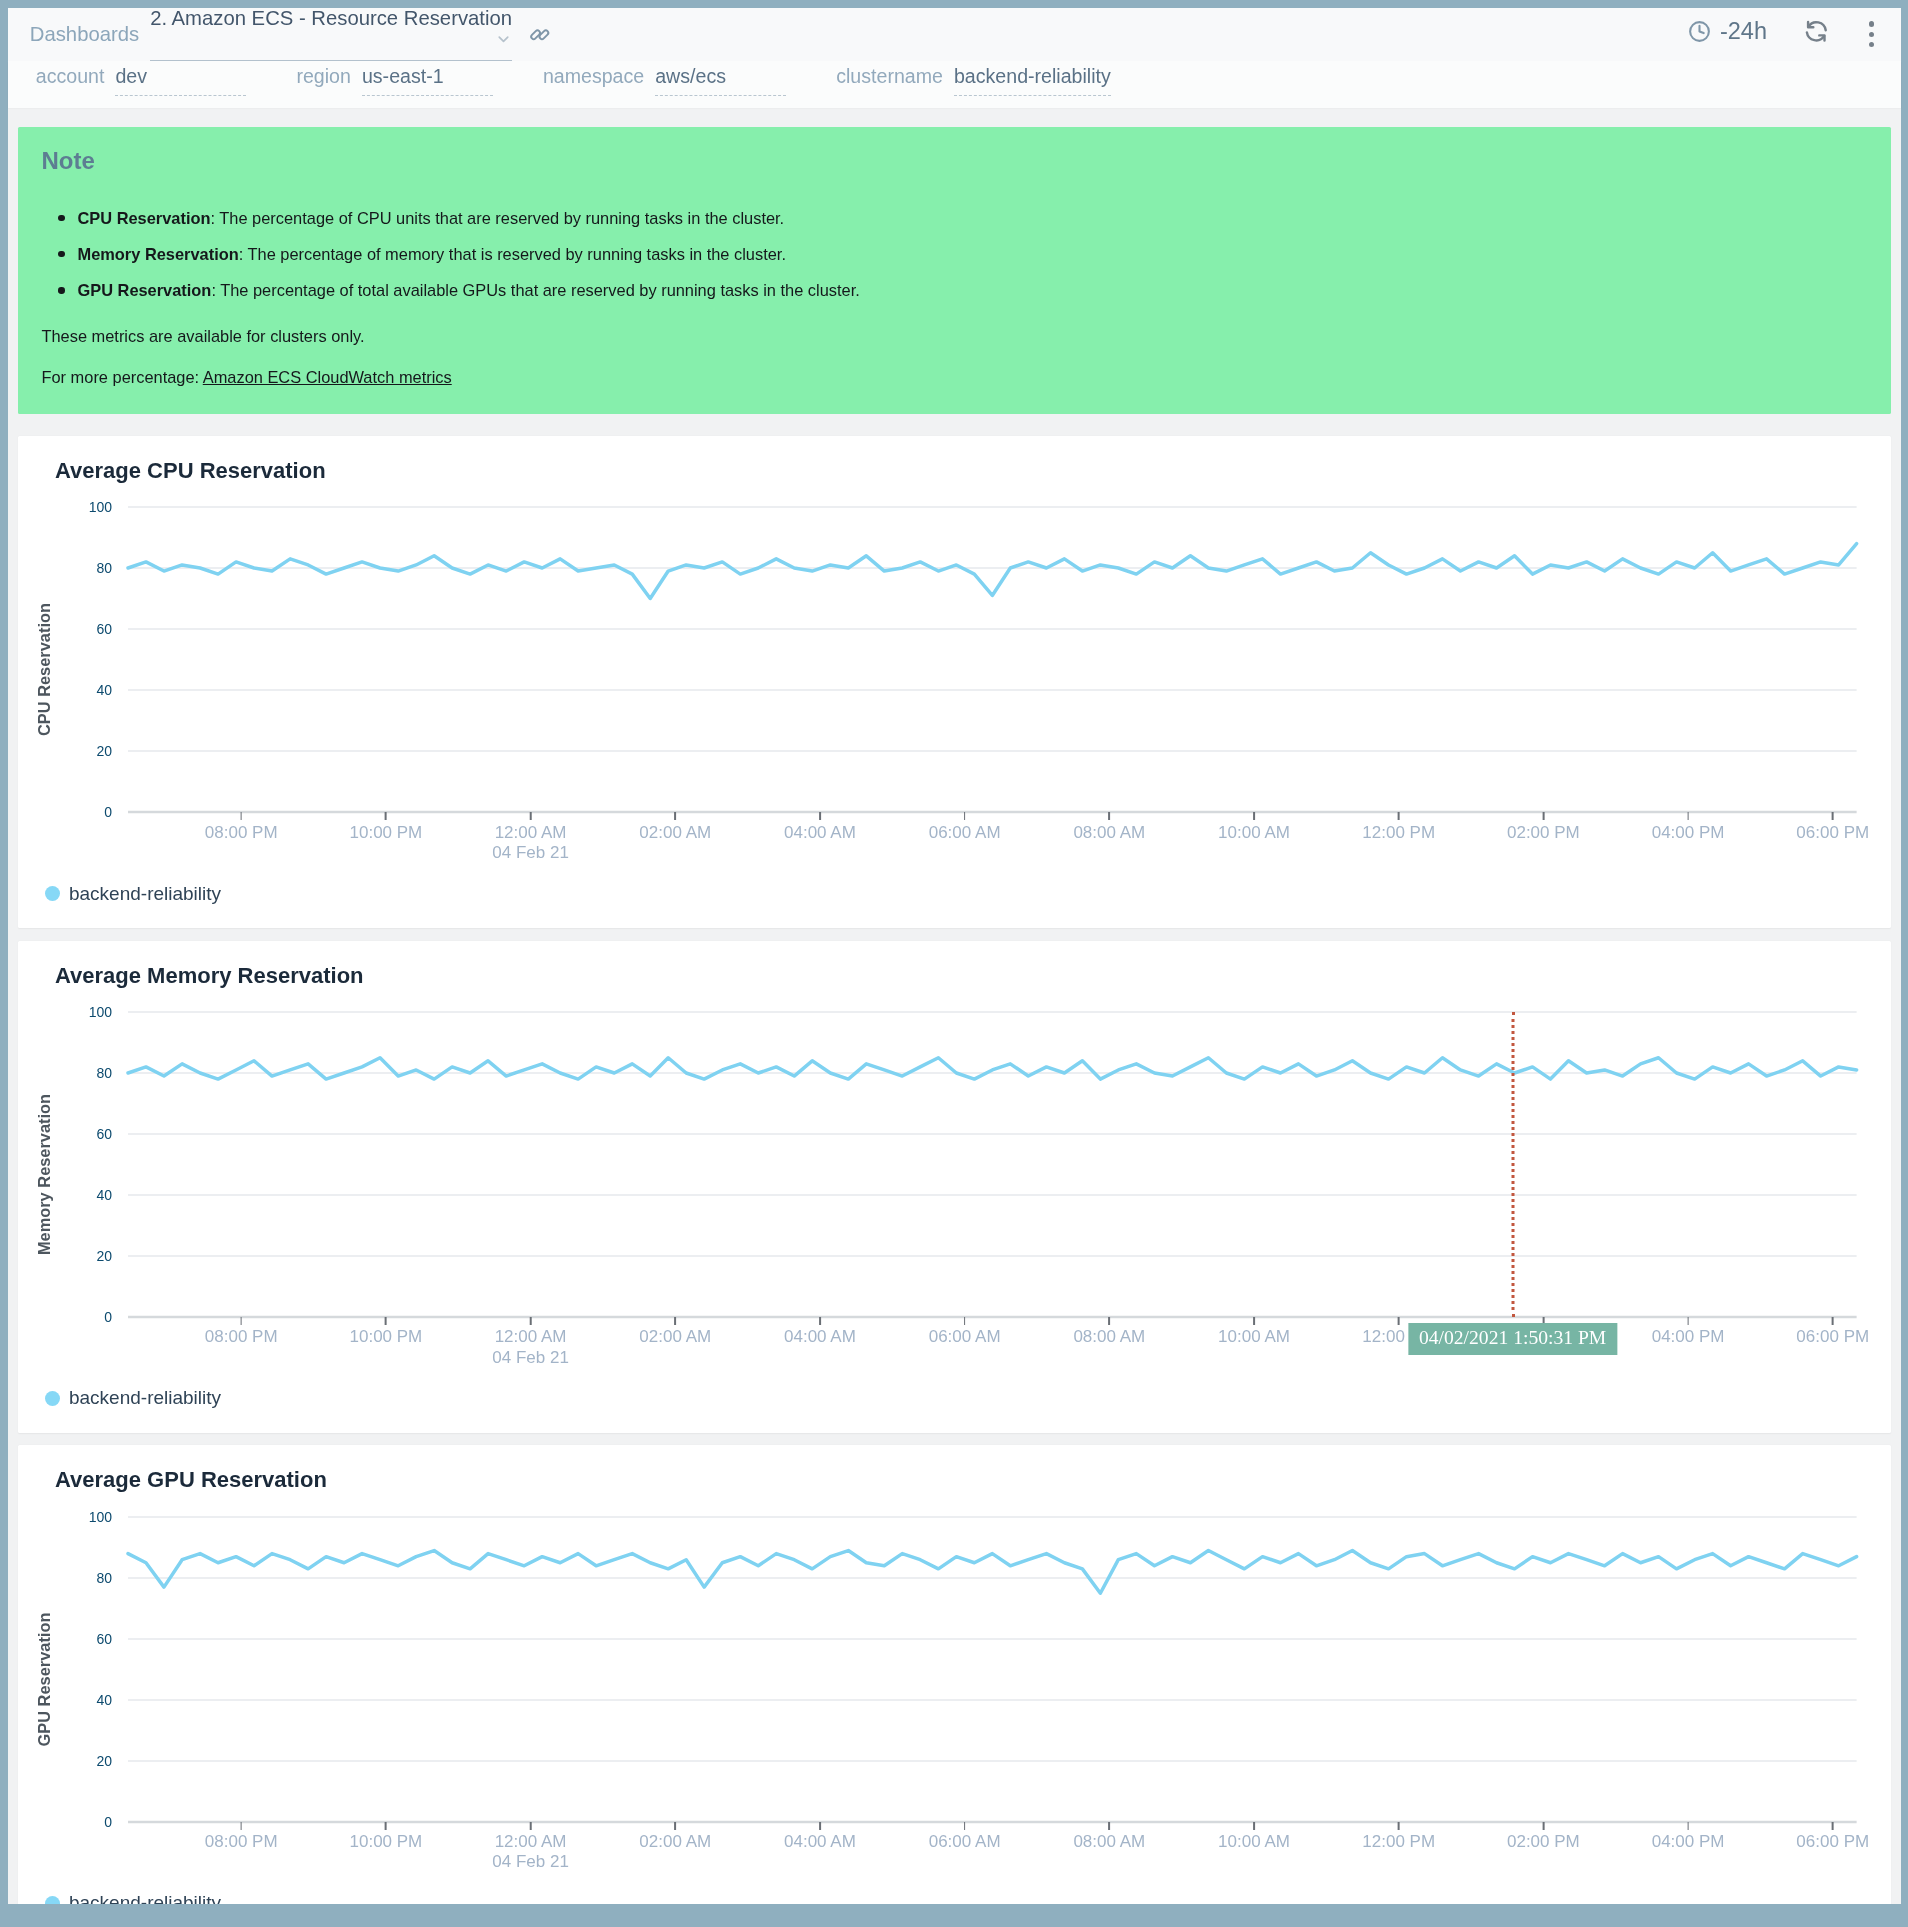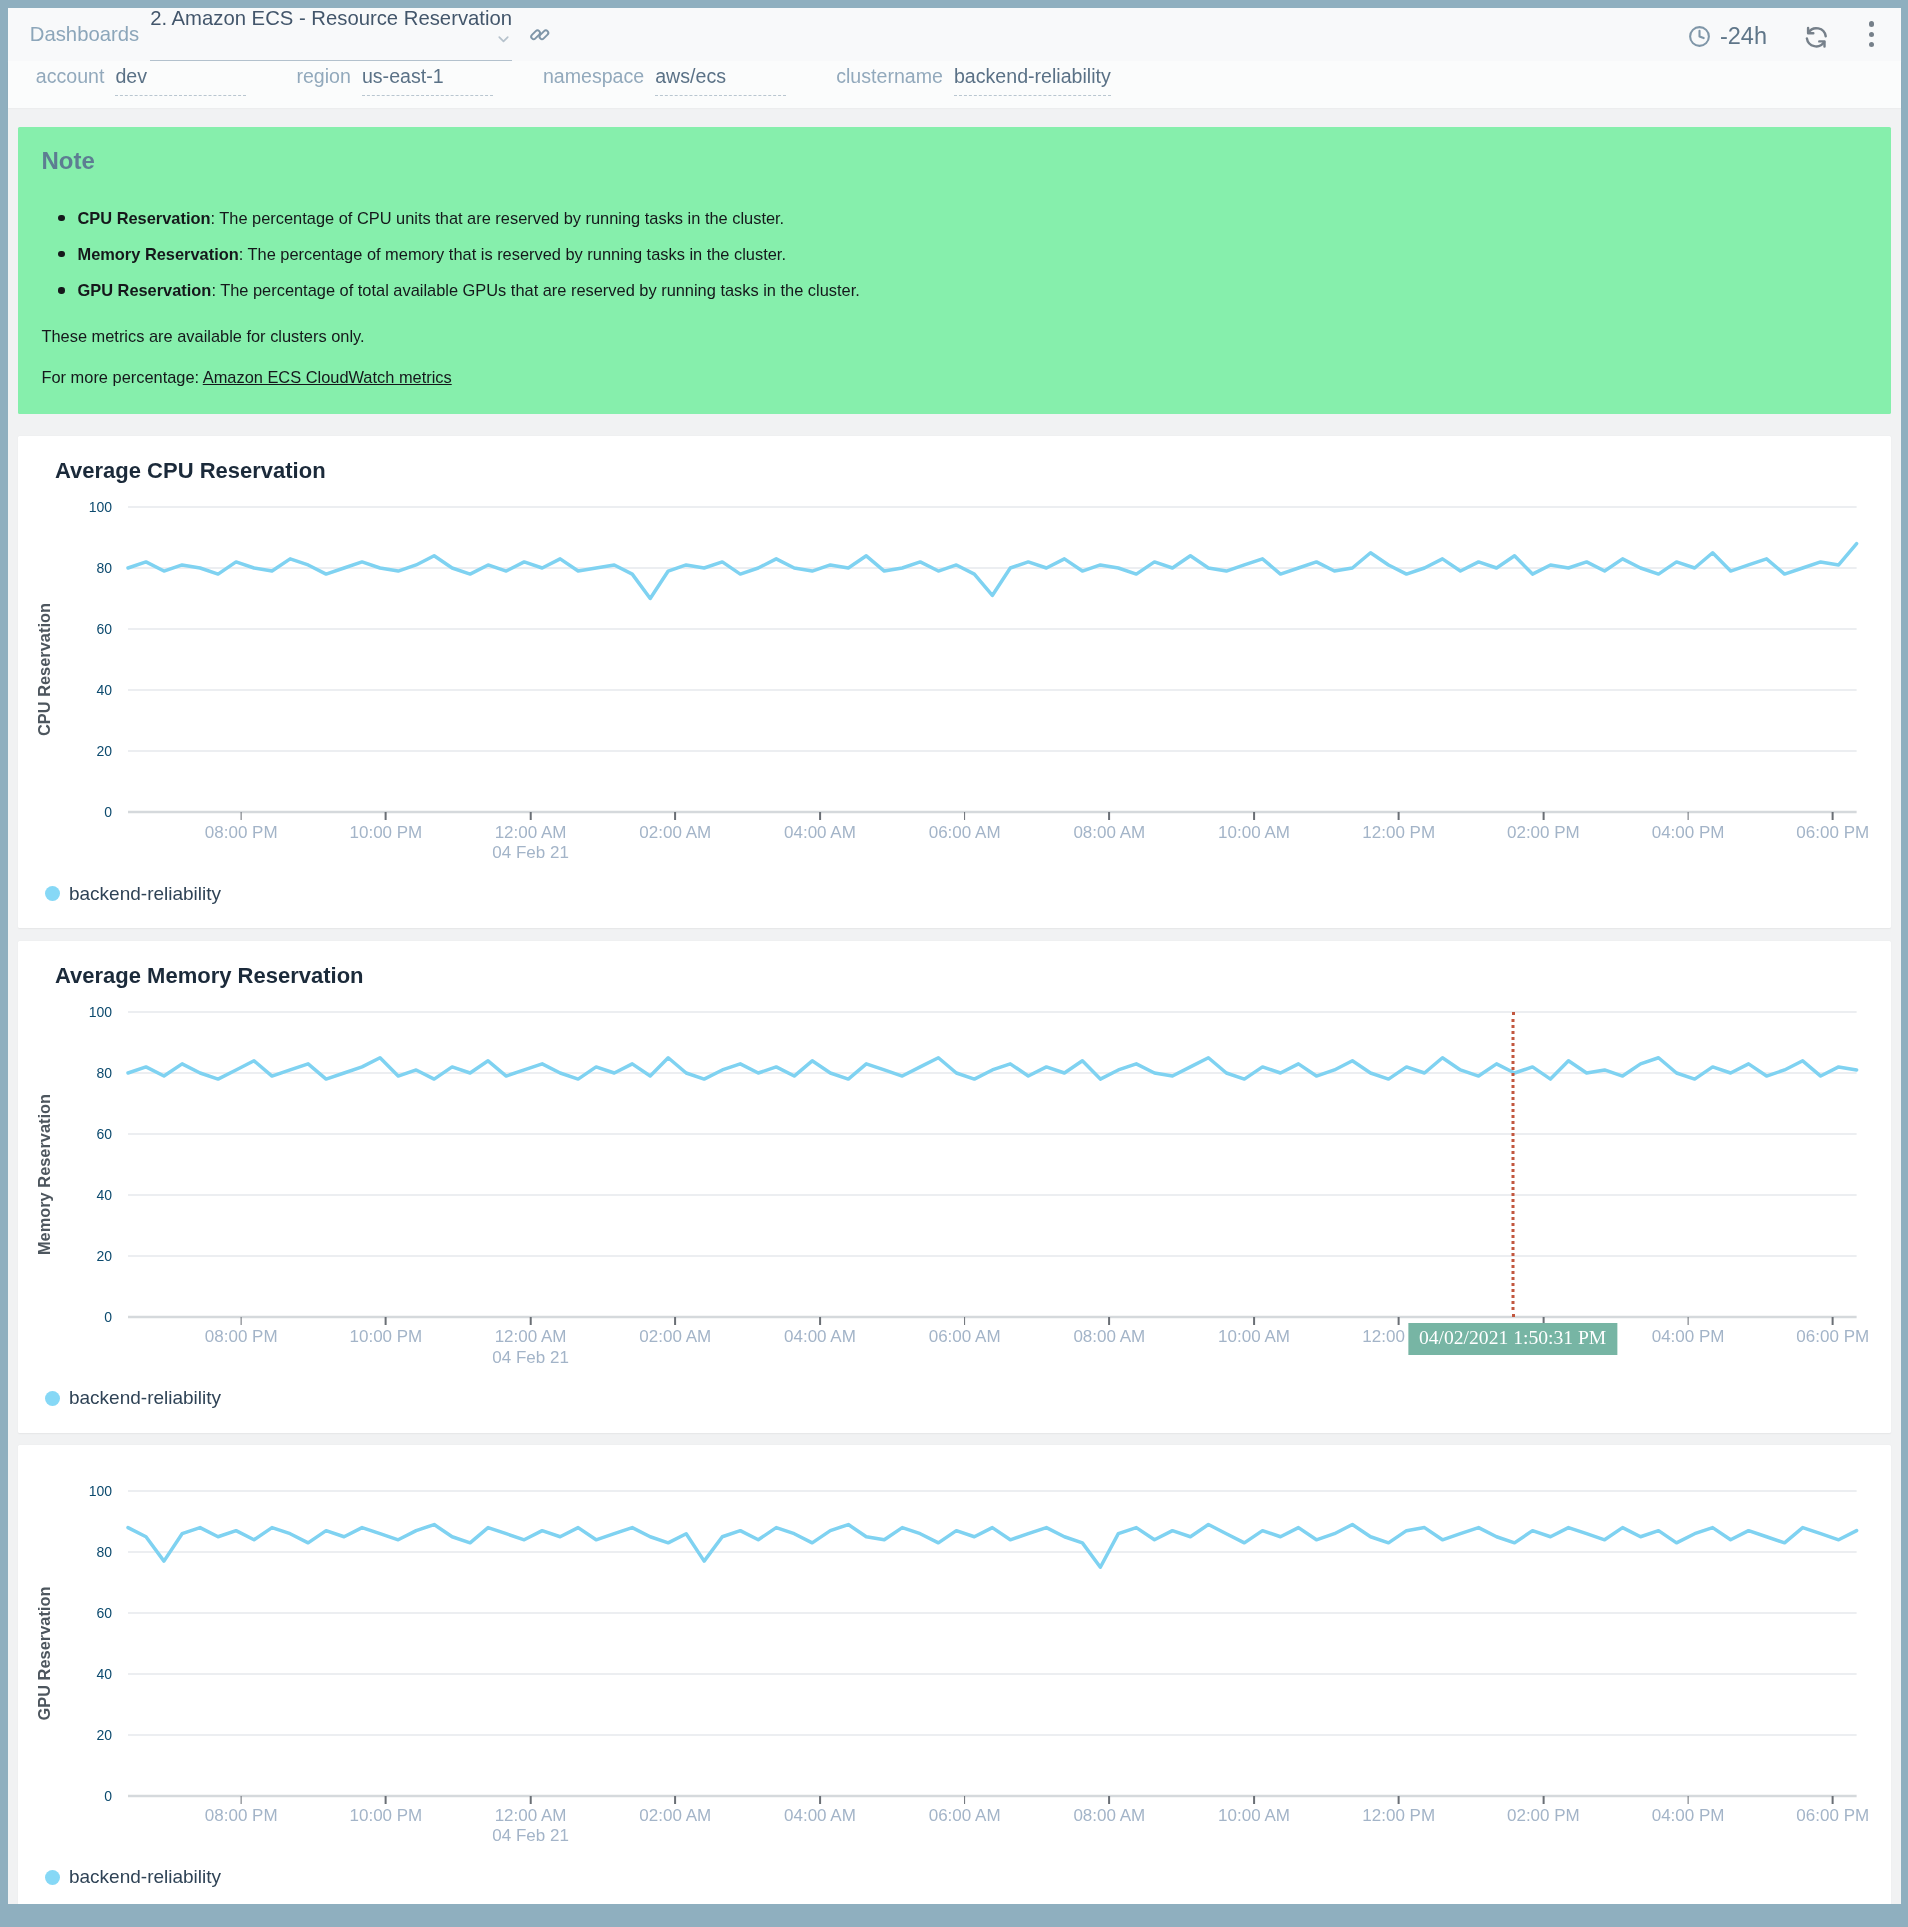--- a/index.html
+++ b/index.html
@@ -15,21 +15,21 @@
   
   .topbar {
     height: 53px; background: #f8f9fa; display: flex; align-items: center;
     padding: 0 23.5px 0 22px; flex: none;
   }
   .crumb { font-size: 20.3px; color: #8ca6ba; margin-right: 11px; }
   .title-wrap { display: flex; align-items: flex-end; border-bottom: 1.6px solid #b3c1cd; padding-bottom: 13px; flex-direction: column; }
   .dash-title { font-size: 20.3px; color: #43566b; }
   .chev { margin-left: 11px; display: inline-flex; }
   .linkicon { margin-left: 15.6px; display: inline-flex; }
-  .topbar-right { margin-left: auto; display: flex; align-items: flex-end; gap: 36px; }
+  .topbar-right { margin-left: auto; display: flex; align-items: flex-start; gap: 36px; }
   .timectl { display: flex; align-items: center; gap: 7.8px; }
   .timetext { font-size: 23.5px; color: #5f7689; }
   .kebab { display: flex; flex-direction: column; gap: 4.7px; padding: 3.1px; }
   .kebab i { width: 5.5px; height: 5.5px; border-radius: 50%; background: #76808a; }
 
   
   .filterbar {
     height: 47px; background: #fbfcfc; display: flex; align-items: flex-start;
     padding: 4.7px 0 0 28px; gap: 50px; flex: none;
     box-shadow: 0 0.8px 1.6px rgba(0,0,0,0.05);
@@ -343,20 +343,21 @@
             <div class="tooltip" style="left: 80.1%; background: rgb(119, 181, 164);">04/02/2021 1:50:31 PM</div>
           </div>
       </div>
       <div class="legend">
         <span class="legend-dot" style="background: rgb(134, 216, 246);"></span>
         <span class="legend-label">backend-reliability</span>
       </div>
     </div>
 
     <div class="chart-panel">
+      <div class="chart-title">Average GPU Reservation</div>
       <div class="chart-body">
         <div class="ylab">GPU Reservation</div>
         <div class="plot">
             <span class="ytick" style="top: 100%;">0</span>
             <span class="ytick" style="top: 80%;">20</span>
             <span class="ytick" style="top: 60%;">40</span>
             <span class="ytick" style="top: 40%;">60</span>
             <span class="ytick" style="top: 20%;">80</span>
             <span class="ytick" style="top: 0%;">100</span>
             <svg viewBox="0 0 1000 390" preserveAspectRatio="none">

